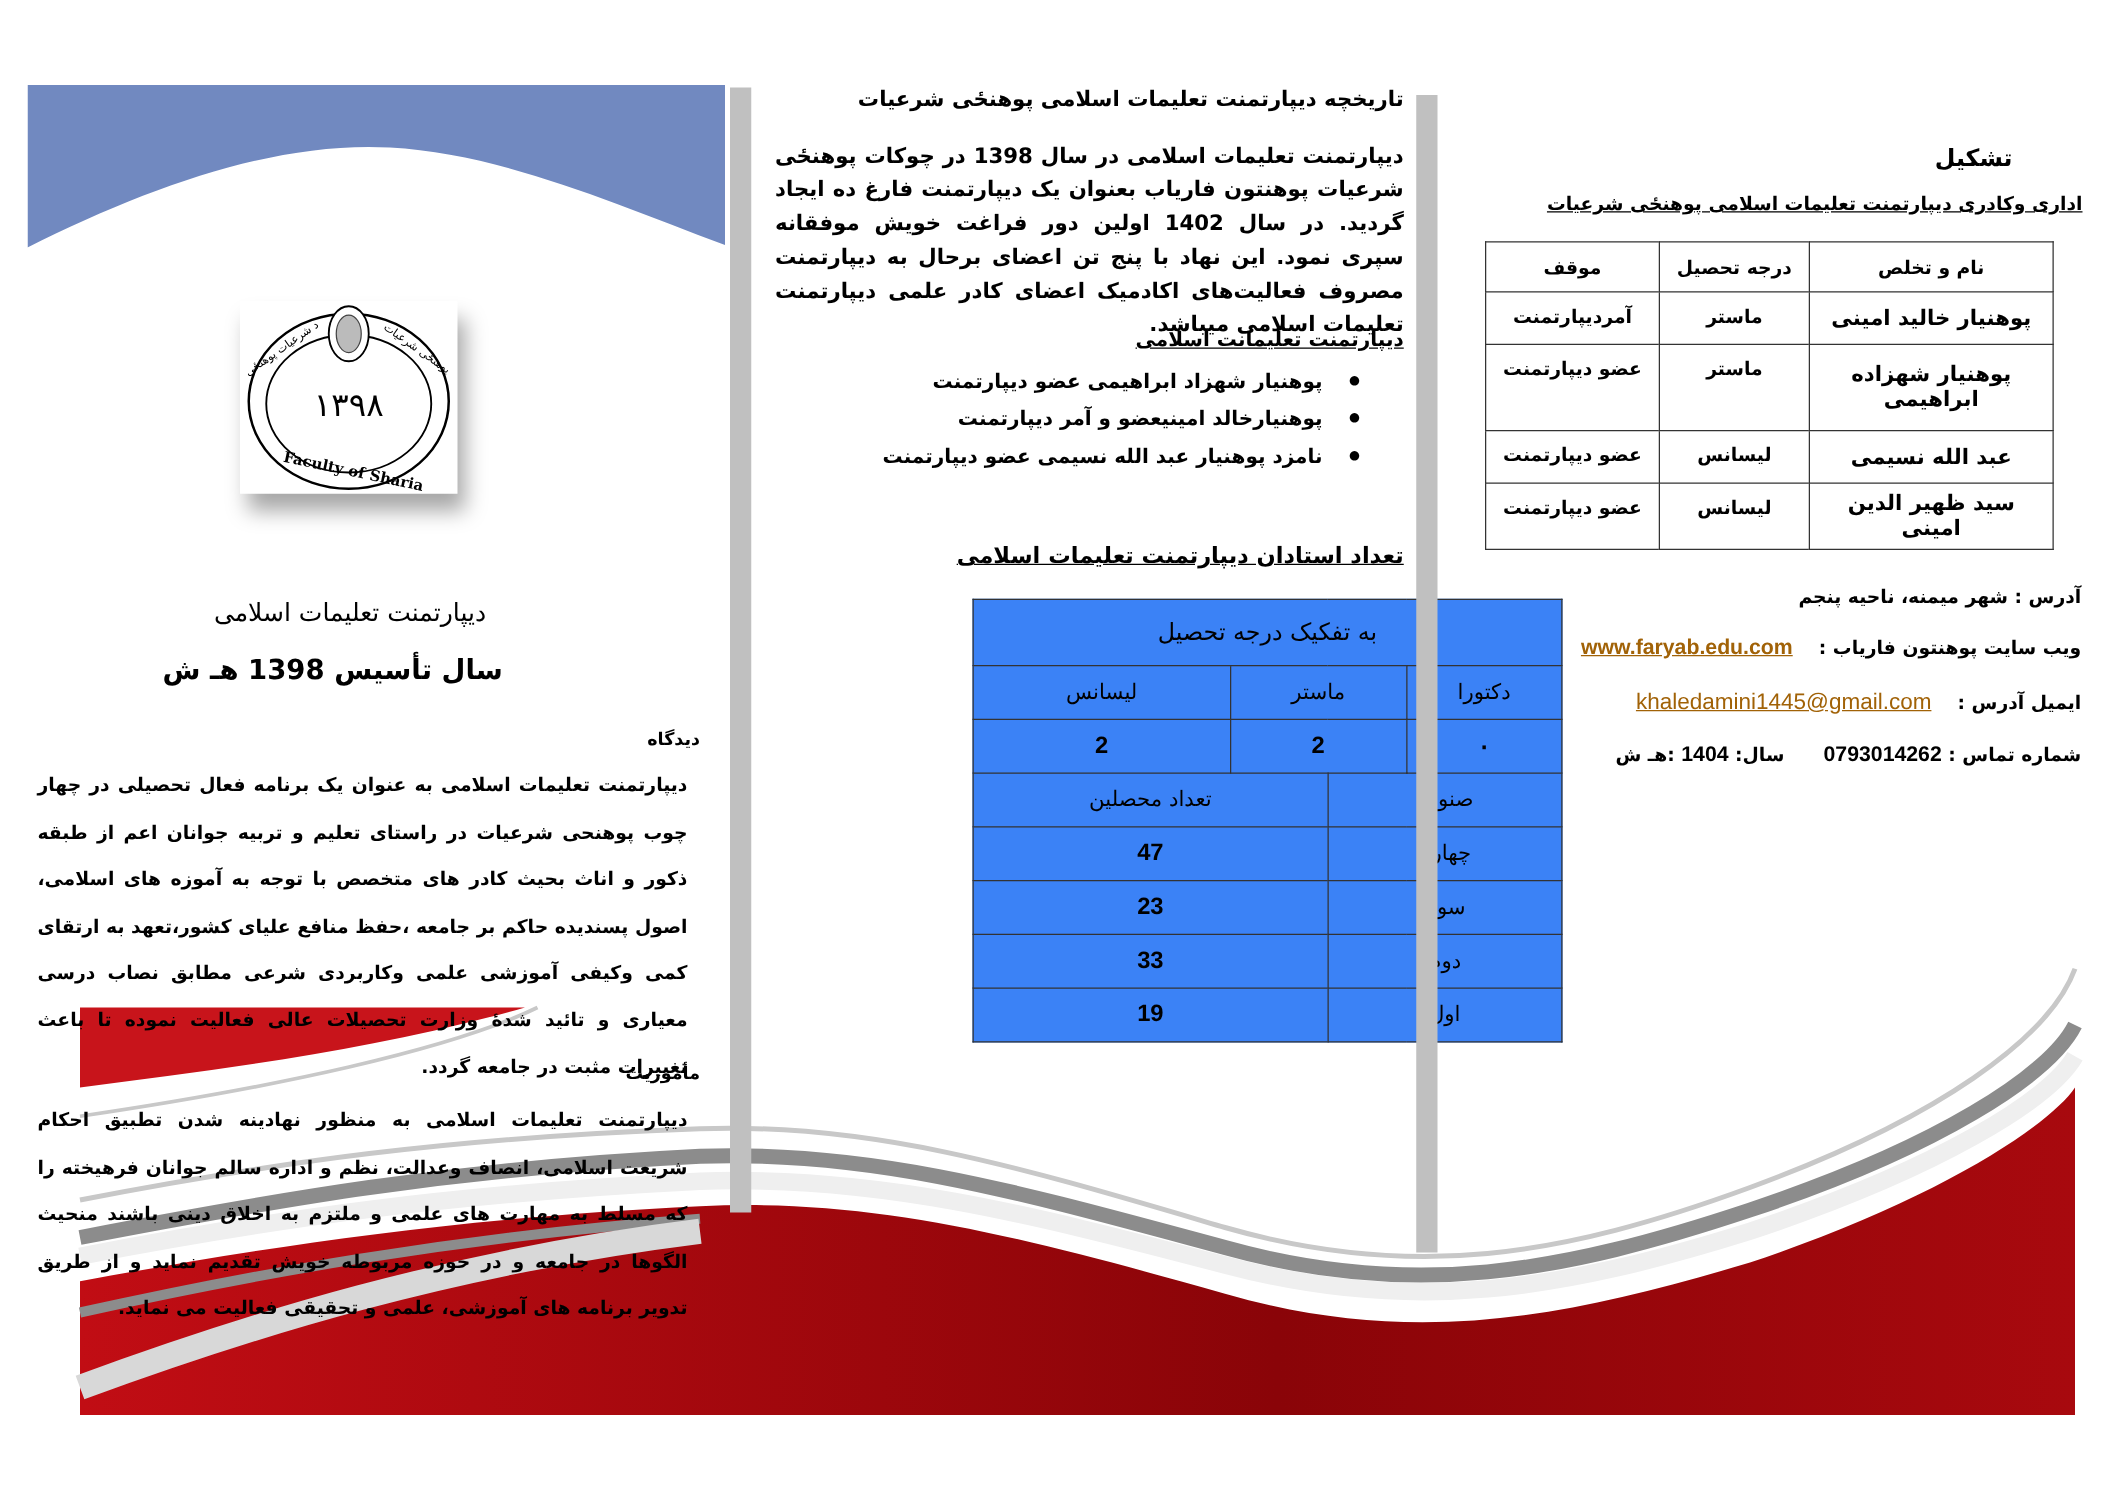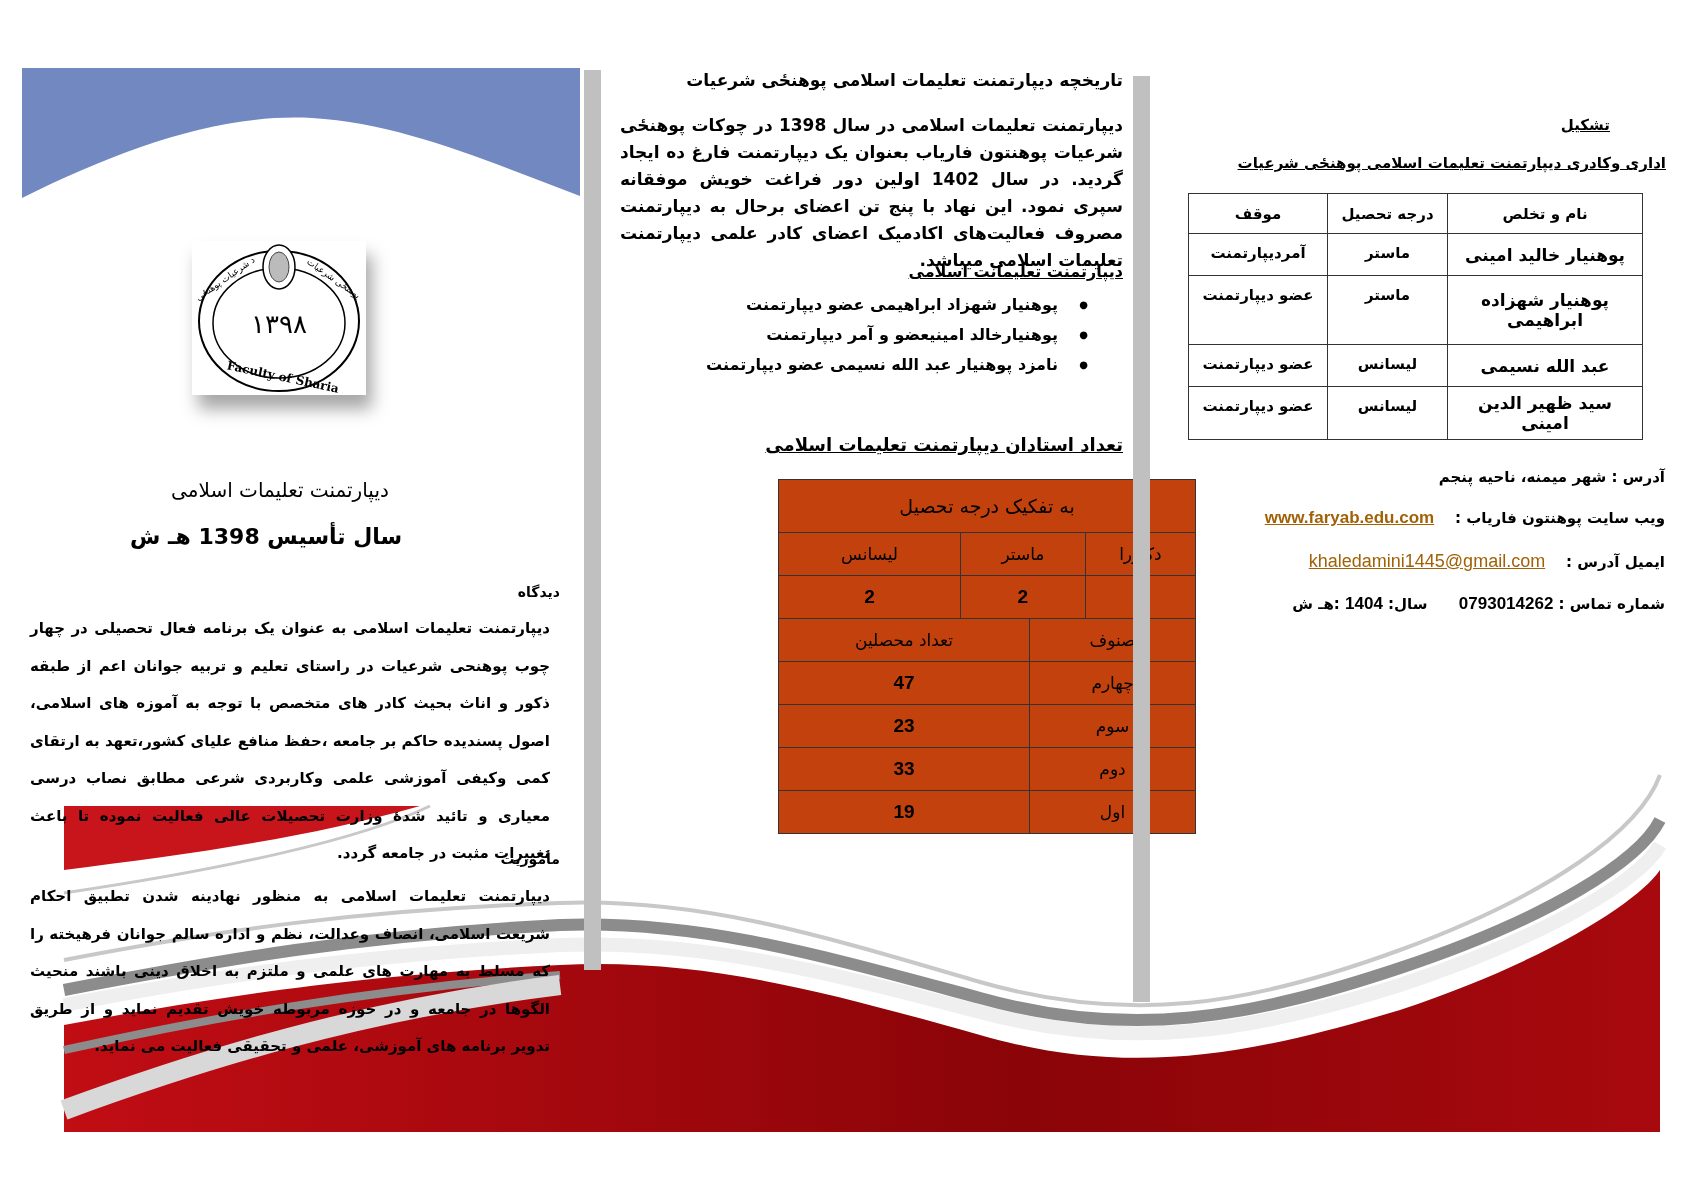--- a/index.html
+++ b/index.html
@@ -34,27 +34,27 @@
     
     #history-title { left: 630px; top: 70px; width: 493px; font-size: 17px; font-weight: bold; }
     #history-text { left: 620px; top: 112px; width: 503px; font-size: 17px; font-weight: bold; line-height: 27px; text-align: justify; text-align-last: right; }
     #members-title { left: 700px; top: 262px; width: 423px; font-size: 16px; font-weight: bold; text-decoration: underline; }
     #members-list { left: 640px; top: 290px; width: 450px; font-size: 16px; font-weight: bold; list-style: none; }
     #members-list li { line-height: 30px; position: relative; padding-right: 32px; }
     #members-list li::before { content: "●"; position: absolute; right: 2px; font-size: 10px; top: 0; }
     #teachers-title { left: 700px; top: 434px; width: 423px; font-size: 18px; font-weight: bold; text-decoration: underline; }
 
     table { border-collapse: collapse; }
-    #stats-table { left: 778px; top: 479px; width: 418px; z-index: 5; background: #c2410c; }
+    #stats-table { left: 778px; top: 479px; width: 472px; z-index: 5; background: #3b82f6; }
     #stats-table td { border: 1.5px solid #333; text-align: center; font-size: 17px; height: 43px; }
     #stats-table td.big { font-size: 19px; height: 53px; }
     #stats-table td.num { font-weight: bold; font-family: "Liberation Sans", sans-serif; font-size: 19px; }
 
     
-    #tashkil-title { left: 1500px; top: 116px; width: 110px; font-size: 15px; font-weight: bold; text-decoration: underline; }
+    #tashkil-title { left: 1500px; top: 116px; width: 110px; font-size: 19px; font-weight: bold; }
     #admin-title { left: 1180px; top: 154px; width: 486px; font-size: 15px; font-weight: bold; text-decoration: underline; }
     #staff-table { left: 1188px; top: 193px; width: 455px; }
     #staff-table td, #staff-table th { border: 1.5px solid #333; font-size: 16px; padding: 6px 8px; }
     #staff-table th { font-weight: bold; height: 40px; text-align: center; font-size: 15px; }
     #staff-table td.name { text-align: center; font-weight: bold; font-size: 17px; }
     #staff-table td.c { text-align: center; vertical-align: top; font-weight: bold; font-size: 15px; padding-top: 10px; }
 
     .contact { font-size: 15px; font-weight: bold; }
     #contact-address { left: 1380px; top: 468px; width: 285px; }
     #contact-website { left: 1250px; top: 508px; width: 415px; }

